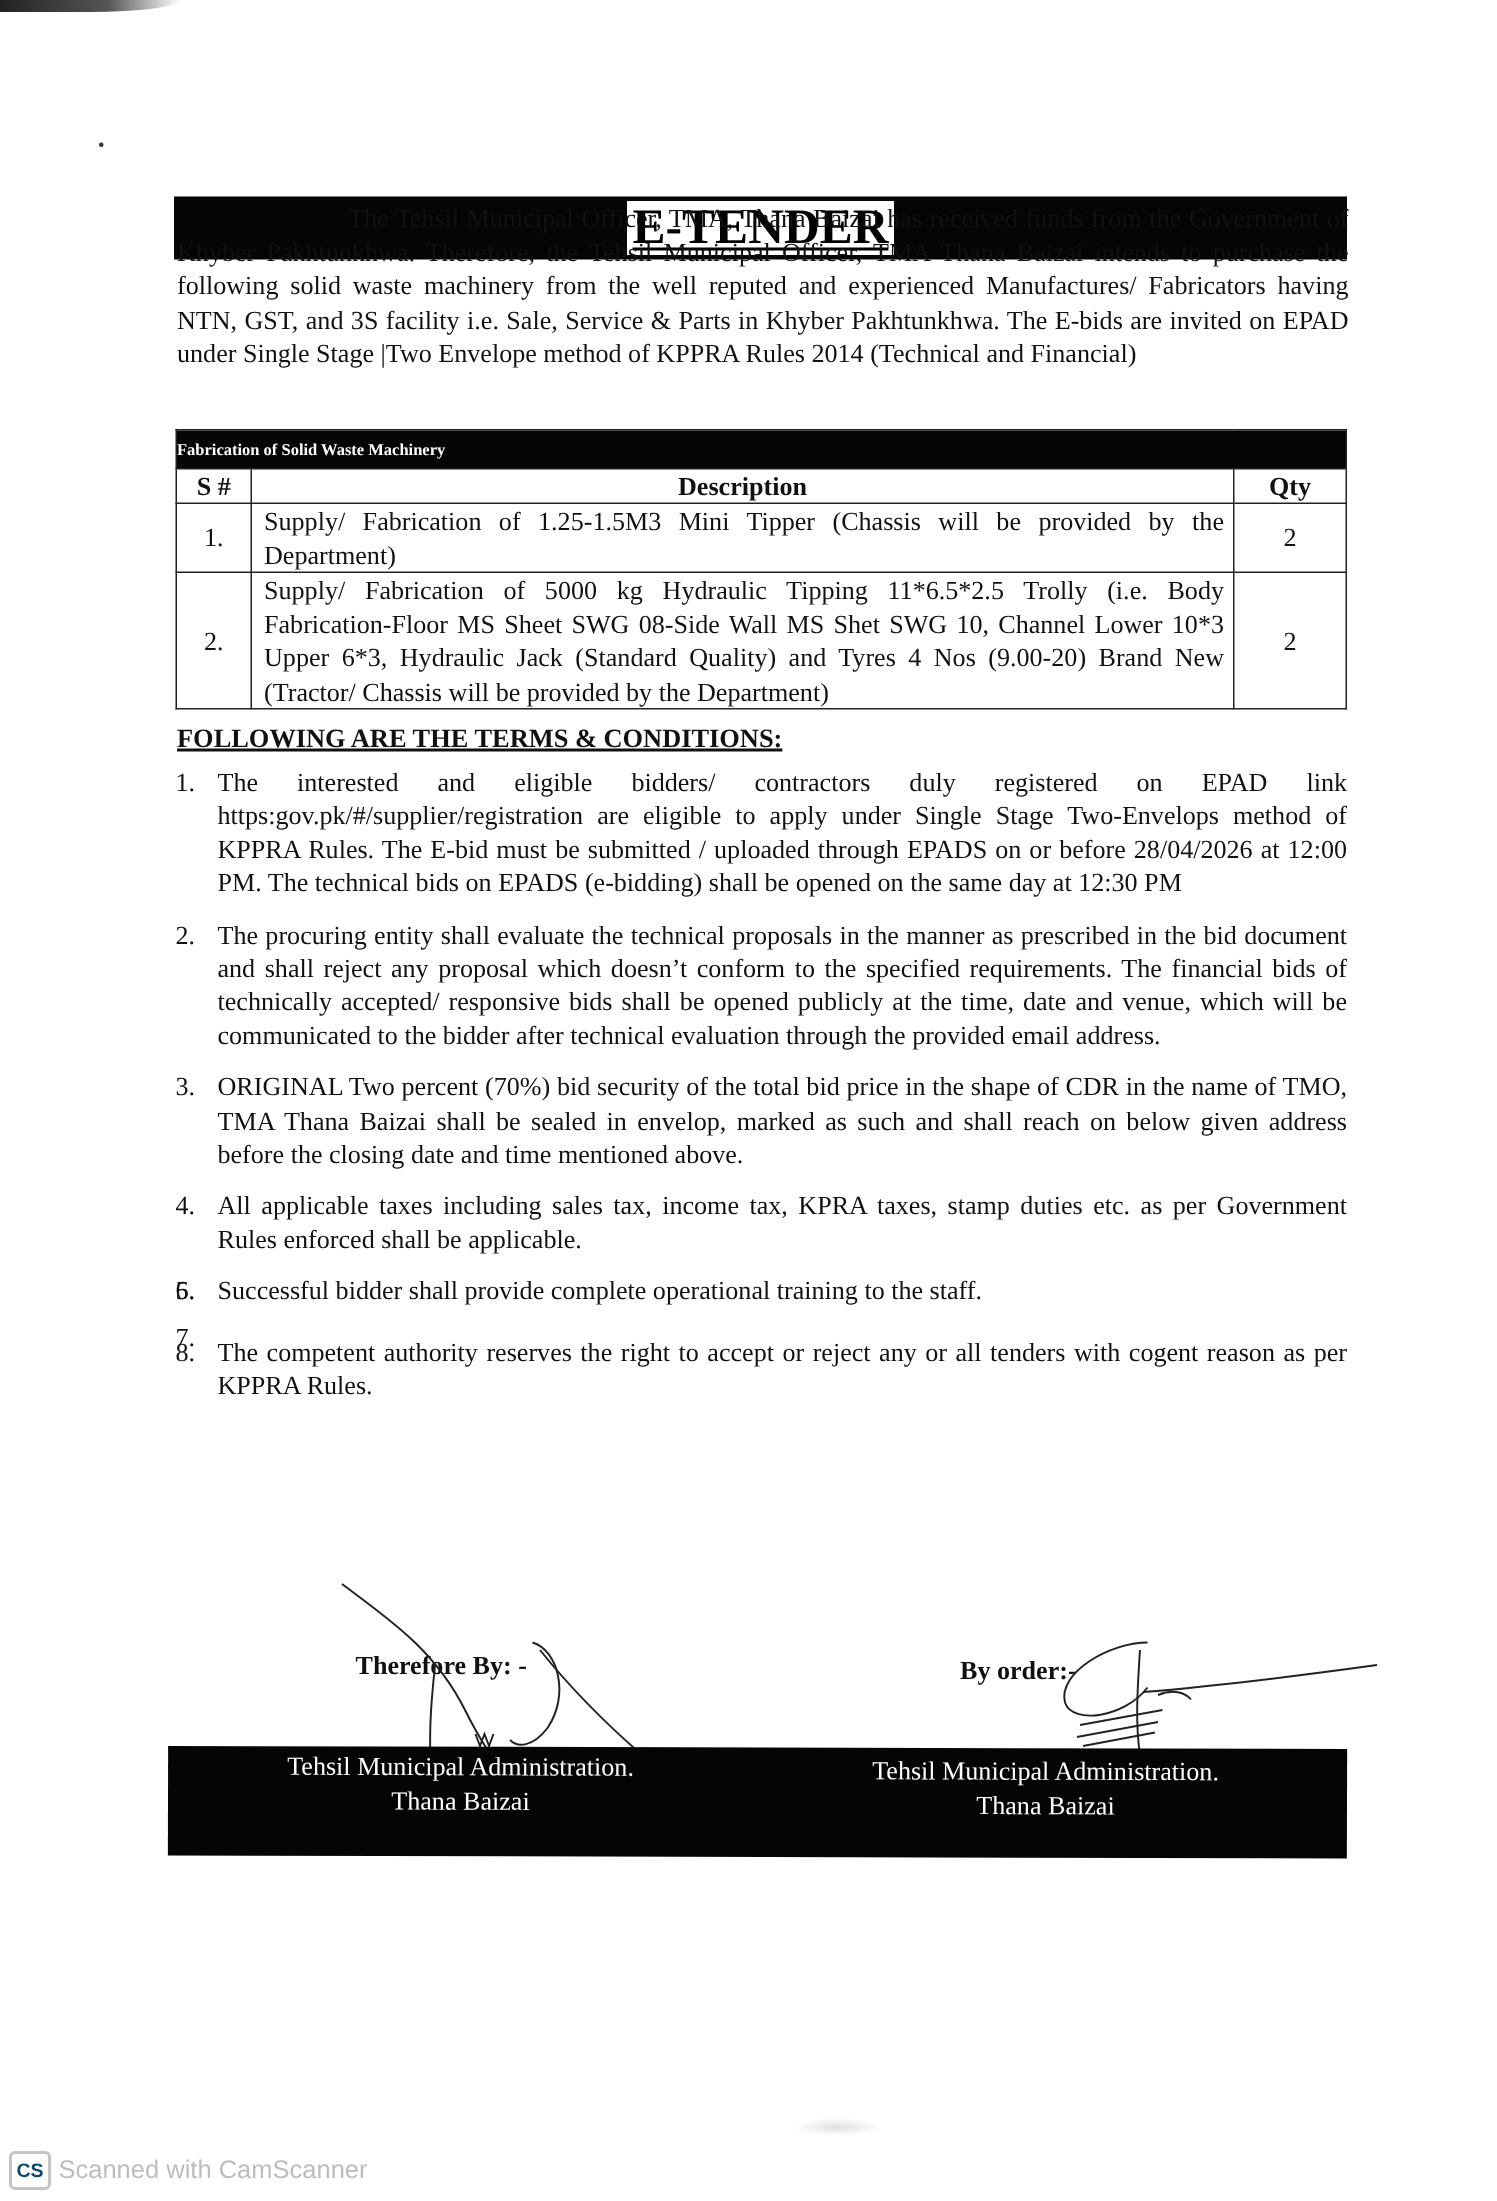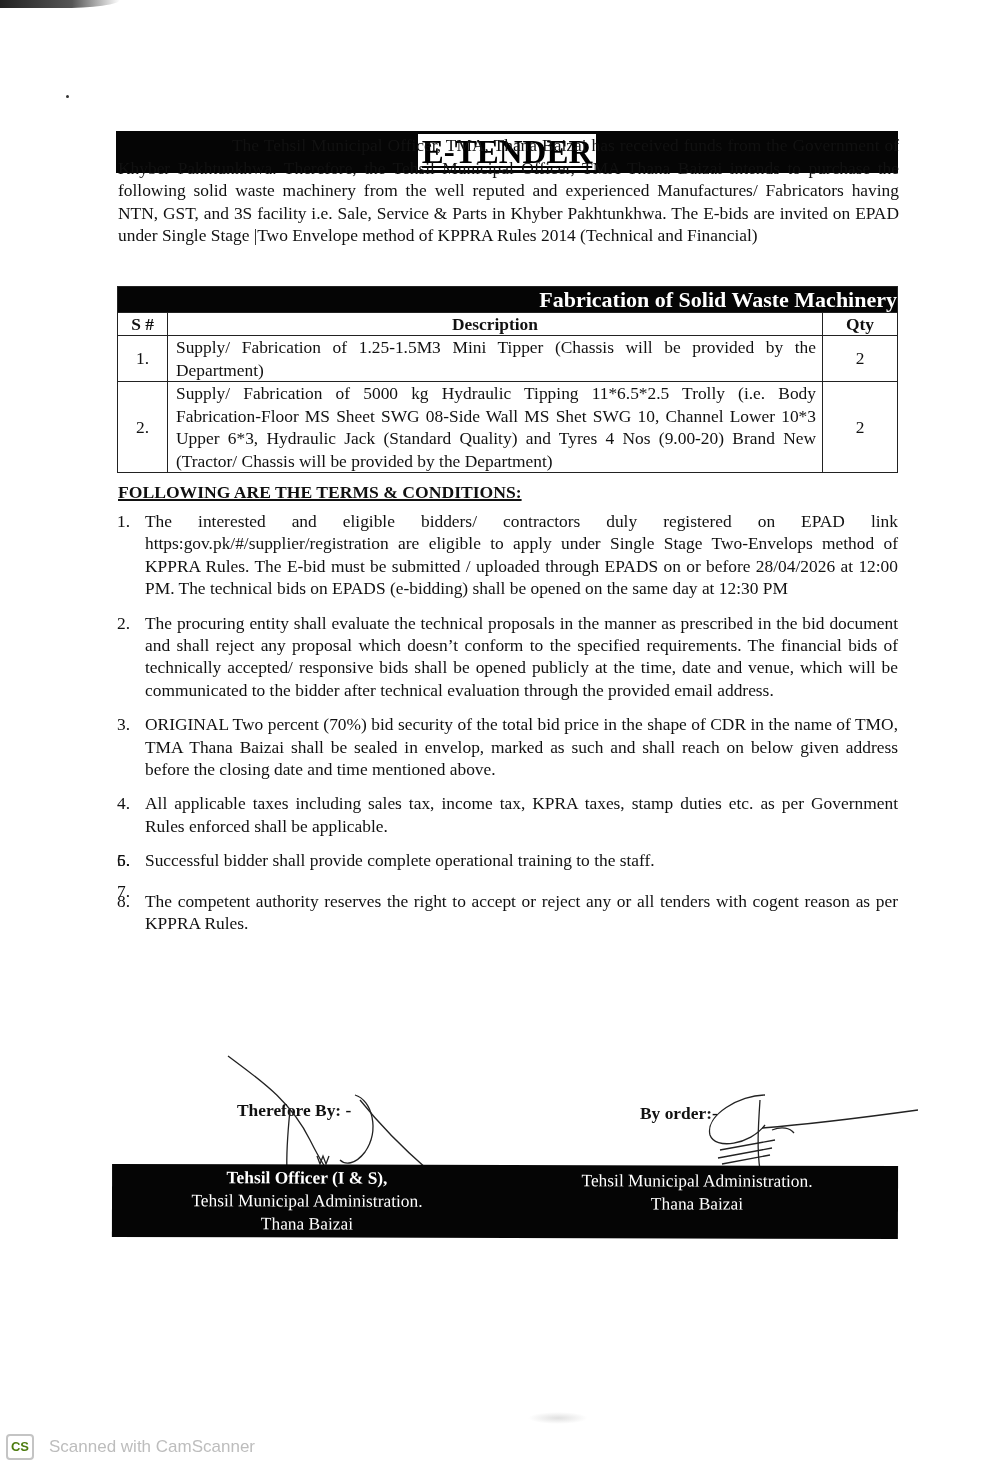--- a/index.html
+++ b/index.html
@@ -29,22 +29,22 @@
       font-size: 17.4px; line-height: 22.6px; text-align: justify; margin: 1px;
     }
     .intro .indent { display: inline-block; width: 114px; }
 
     table.items {
       position: absolute; left: 117px; top: 286px; width: 781px;
       border-collapse: collapse; font-size: 17.4px; line-height: 22.5px;
     }
     table.items td, table.items th { border: 1px solid #222; padding: 0 6px; }
     table.items .caption-row th {
-      background: #050505; color: #fff; font-weight: bold; font-size: 22px; padding: 2px 0 0 0;
-      text-align: right; height: 22px;
+      background: #050505; color: #fff; font-weight: bold; font-size: 11px; padding: 2px 0 0 0;
+      text-align: left; height: 22px;
     }
     table.items .head-row th { font-weight: bold; height: 21px; }
     table.items td.sn { width: 37px; text-align: center; }
     table.items td.qty { width: 62px; text-align: center; }
     table.items td.desc { text-align: justify; padding-left: 8px; }
 
     .terms-heading {
       position: absolute; left: 118px; top: 482px; font-weight: bold; font-size: 17.6px;
       text-decoration: underline; text-decoration-thickness: 1.5px;
     }
@@ -66,22 +66,22 @@
     .footer-col.left { left: 15px; }
     .footer-col.right { left: 405px; top: 4px; }
     .footer-col .role { font-weight: bold; display: block; }
     .footer-col .line { display: block; }
 
     .scan-mark {
       position: absolute; left: 6px; top: 1434px; display: flex; align-items: center;
       font-family: "Liberation Sans", "DejaVu Sans", sans-serif; color: #bdbdbd; font-size: 17px;
     }
     .cs-logo {
-      width: 24px; height: 22px; border: 2px solid #c4c4c4; border-radius: 4px; margin-right: 15px;
-      font-weight: bold; font-size: 13px; text-align: center; line-height: 22px; color: #4d7c0f;
+      width: 24px; height: 22px; border: 2px solid #c4c4c4; border-radius: 4px; margin-right: 5px;
+      font-weight: bold; font-size: 13px; text-align: center; line-height: 22px; color: #0c4a6e;
     }
     .scan-smudge {
       position: absolute; left: 528px; top: 1412px; width: 60px; height: 12px;
       background: radial-gradient(ellipse at center, #e0e0e0 0%, rgba(255,255,255,0) 70%);
     }
   </style>
 </head>
 <body>
 
 <div class="top-smudge"></div>
@@ -144,21 +144,20 @@
     <path d="M765 1095 C 740 1095, 705 1115, 710 1135 C 715 1150, 750 1145, 765 1125"></path>
     <path d="M760 1100 C 758 1130, 757 1150, 760 1170"></path>
     <path d="M762 1128 C 800 1125, 860 1118, 918 1110"></path>
     <path d="M720 1150 L 775 1140 M 718 1158 L 772 1148 M 722 1164 L 770 1155"></path>
     <path d="M772 1130 C 782 1126, 790 1128, 794 1133"></path>
   </g>
 </svg>
 
 <div class="footer-bar">
   <div class="footer-col left">
-    <span class="role">Tehsil Officer (I &amp; S),</span>
     <span class="line">Tehsil Municipal Administration.</span>
     <span class="line">Thana Baizai</span>
   </div>
   <div class="footer-col right">
     <span class="line">Tehsil Municipal Administration.</span>
     <span class="line">Thana Baizai</span>
   </div>
 </div>
 
 <div class="scan-smudge"></div>

